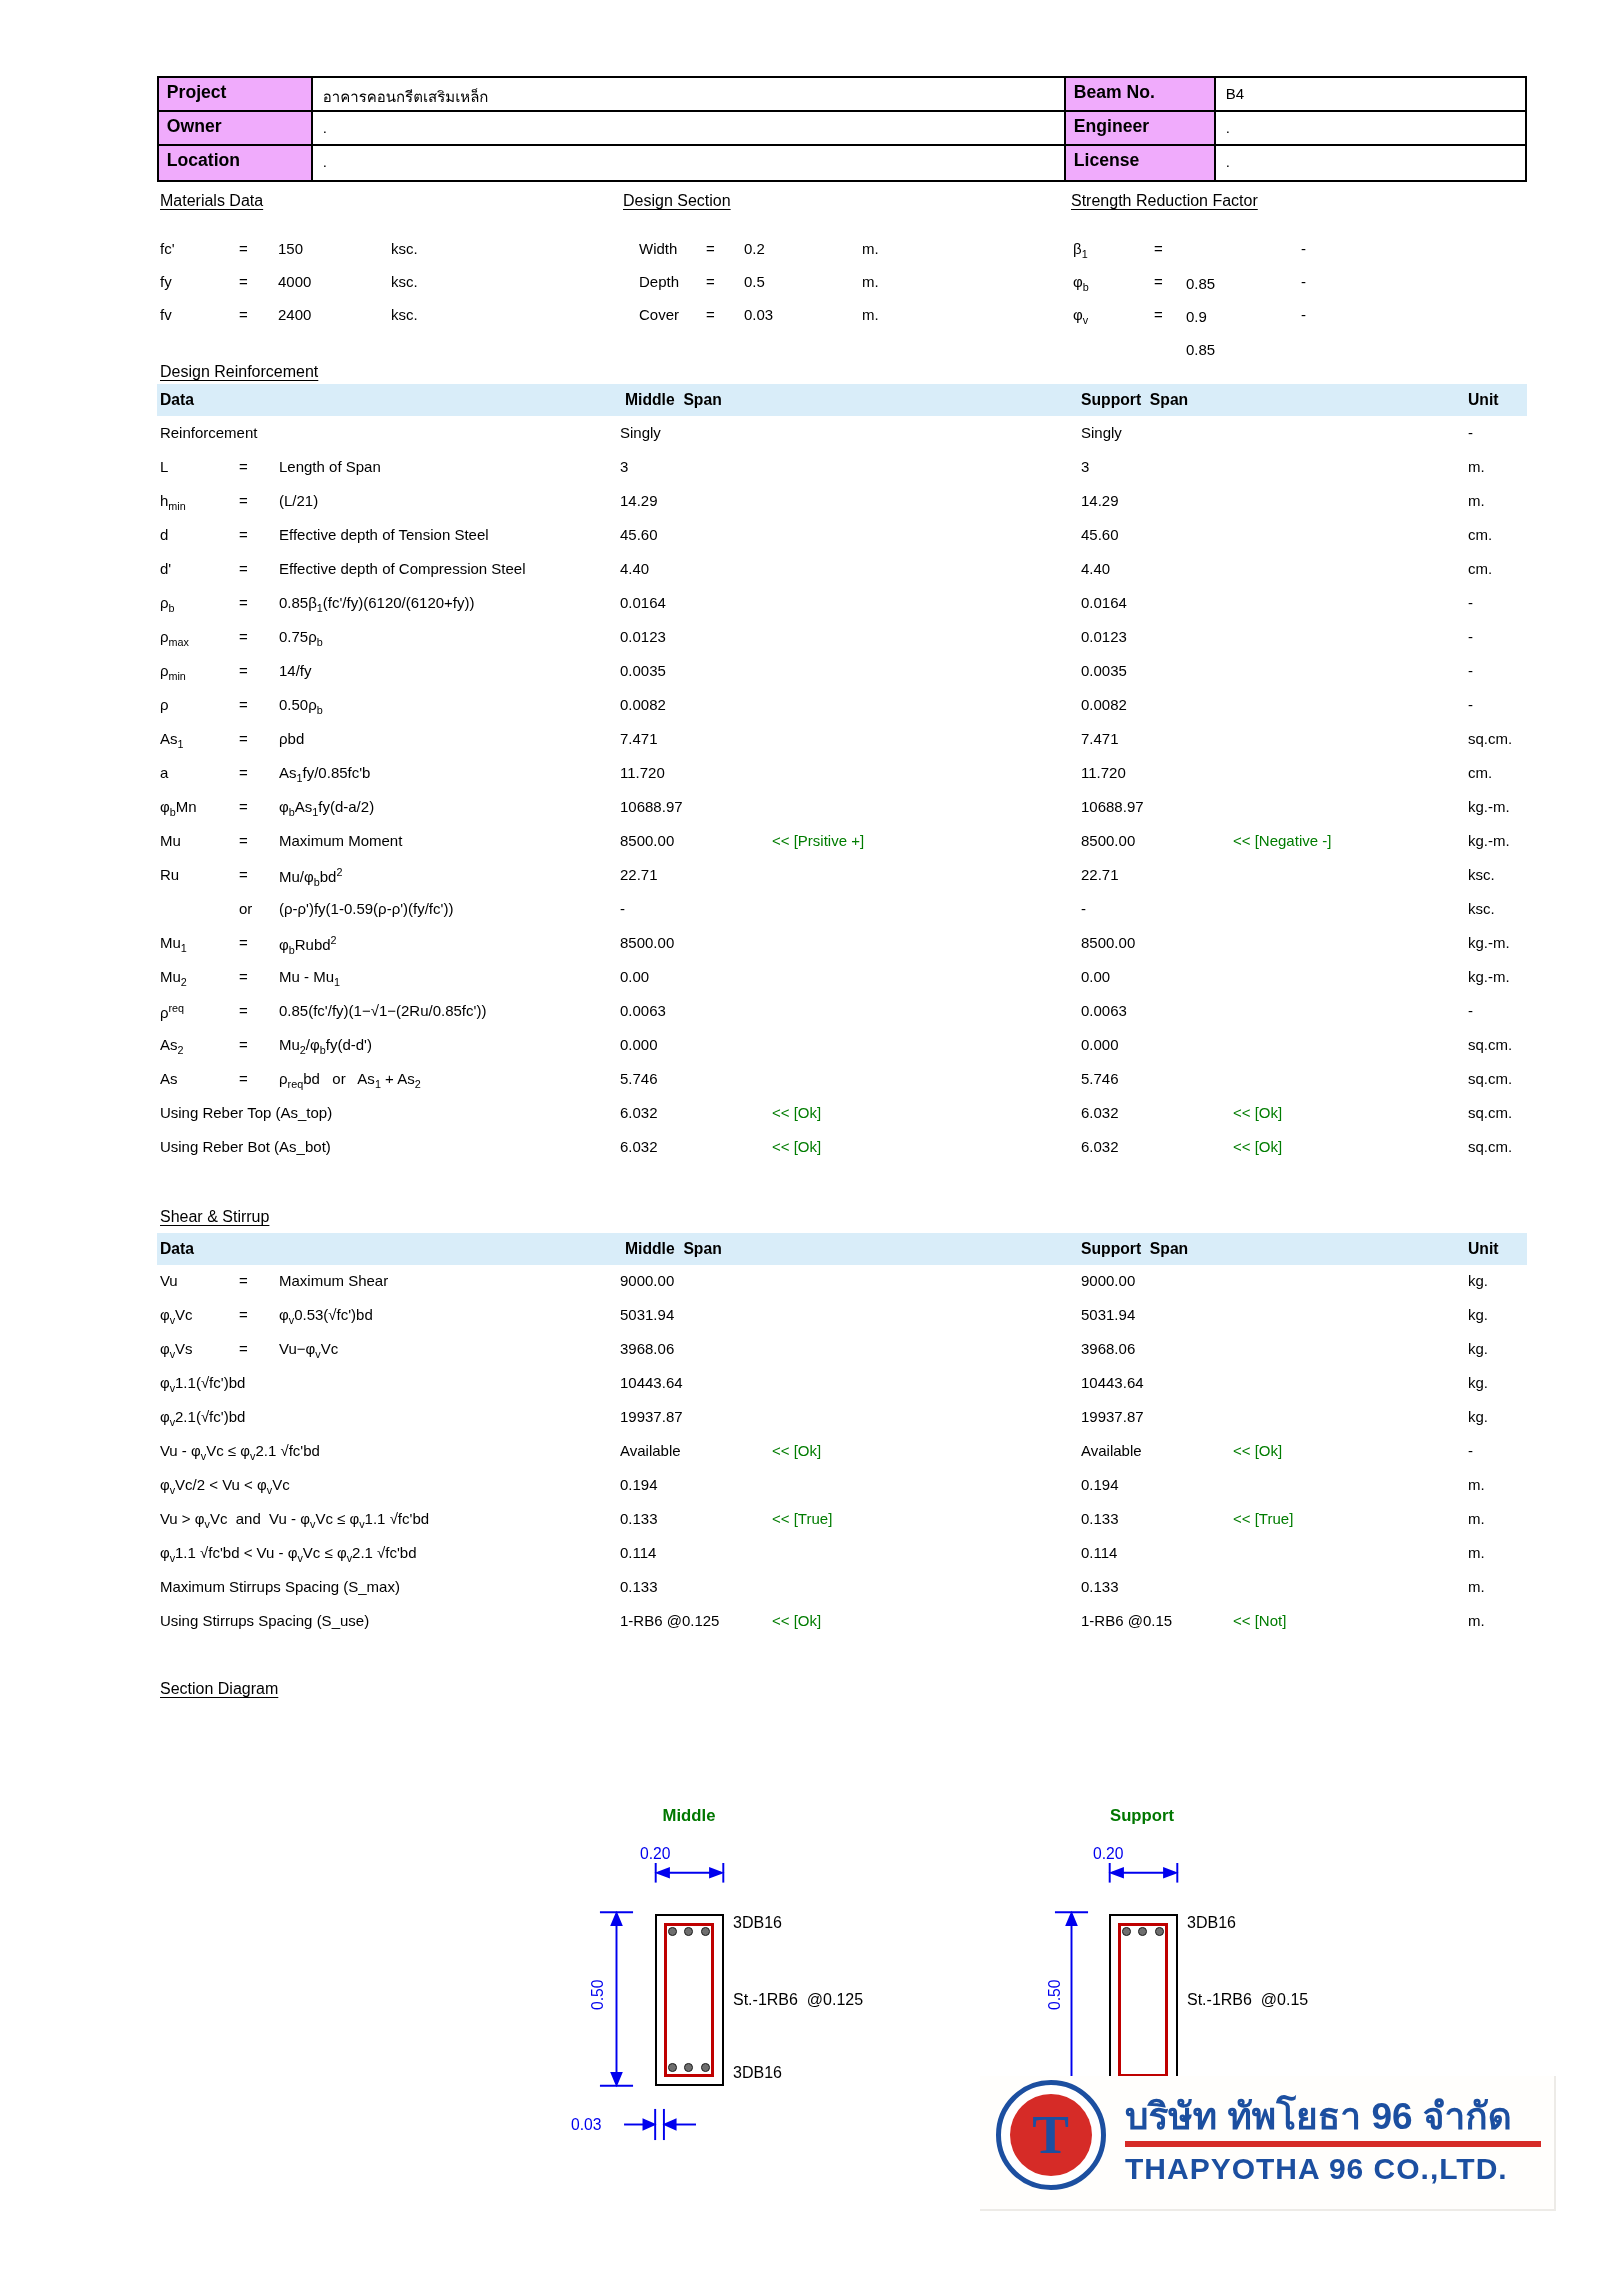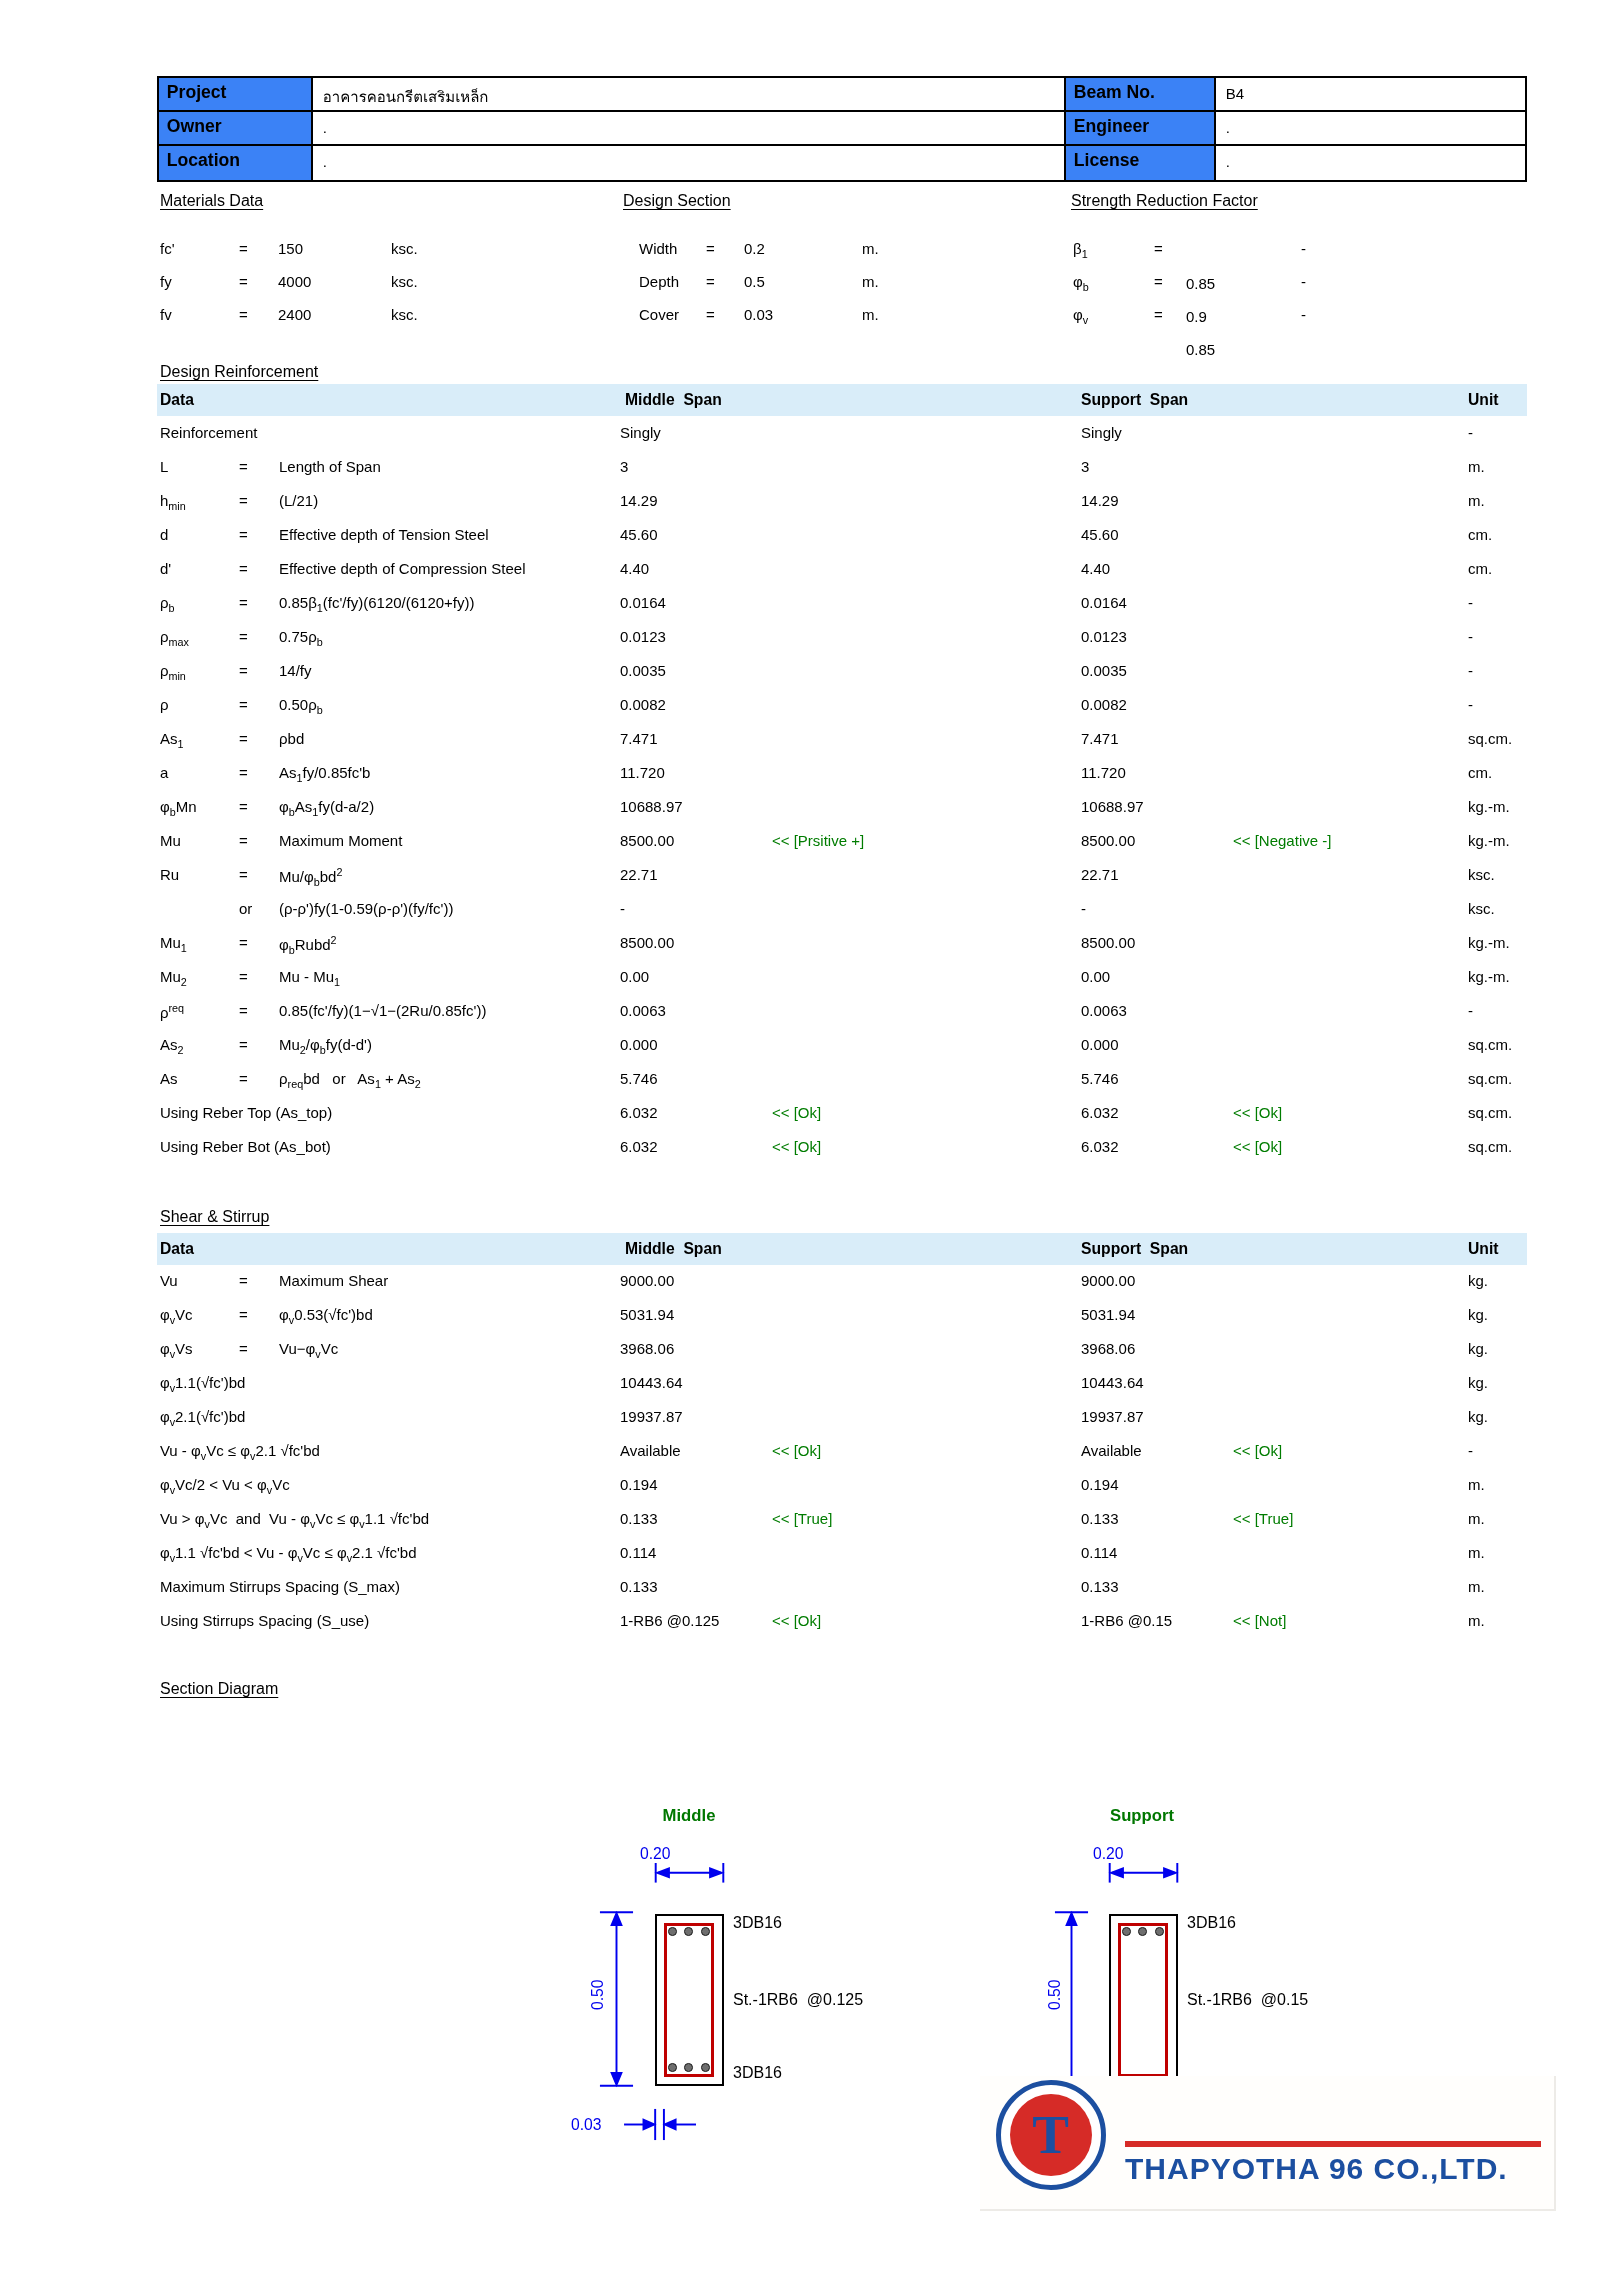--- a/index.html
+++ b/index.html
@@ -9,21 +9,21 @@
   .center{}
 
   
   .doc-title{left:157px;top:45px;width:1370px;font-size:16.7px;white-space:pre;text-align:center;}
 
   
   .htable{left:157px;top:76px;width:1370px;height:106px;border:2.9px solid #000;box-sizing:border-box;
           display:grid;grid-template-columns:154px 753px 150px 310px;grid-template-rows:1fr 1fr 1fr;}
   .htable .cell{box-sizing:border-box;border-bottom:2px solid #000;overflow:hidden;white-space:pre;}
   .htable .r3{border-bottom:none;}
-  .htable .lbl{background:#3b82f6;font-weight:bold;font-size:17.6px;padding:3.9px 0 0 7.8px;border-right:2px solid #000;}
+  .htable .lbl{background:#f0abfc;font-weight:bold;font-size:17.6px;padding:3.9px 0 0 7.8px;border-right:2px solid #000;}
   .htable .val{font-size:15px;padding:6.9px 0 0 9.8px;}
   .htable .vdiv{border-right:2px solid #000;}
 
   
   .sechead{font-size:16px;text-decoration:underline;text-underline-offset:2.9px;white-space:pre;}
 
   
   .irow{position:relative;height:33px;}
   .irow .c{position:absolute;top:6.9px;font-size:15px;white-space:pre;}
   #materials{left:160px;top:233px;width:412px;}
@@ -586,19 +586,20 @@
   <div class="abs dimtext rot" style="left:1025px;top:1986px;">0.50</div>
   <div class="abs beamlabel" style="left:1187px;top:1914px;">3DB16</div>
   <div class="abs beamlabel" style="left:1187px;top:1991px;">St.-1RB6  @0.15</div>
 
   <div class="abs logo">
     <div class="logo-ring">
       <div class="logo-red">
         <span class="logo-t">T</span>
       </div>
     </div>
+    <div class="logo-thai">บริษัท ทัพโยธา 96 จำกัด</div>
     <div class="logo-line"></div>
     <div class="logo-en">THAPYOTHA 96 CO.,LTD.</div>
   </div>
 
 
 </div>
 
 
 </body></html>

